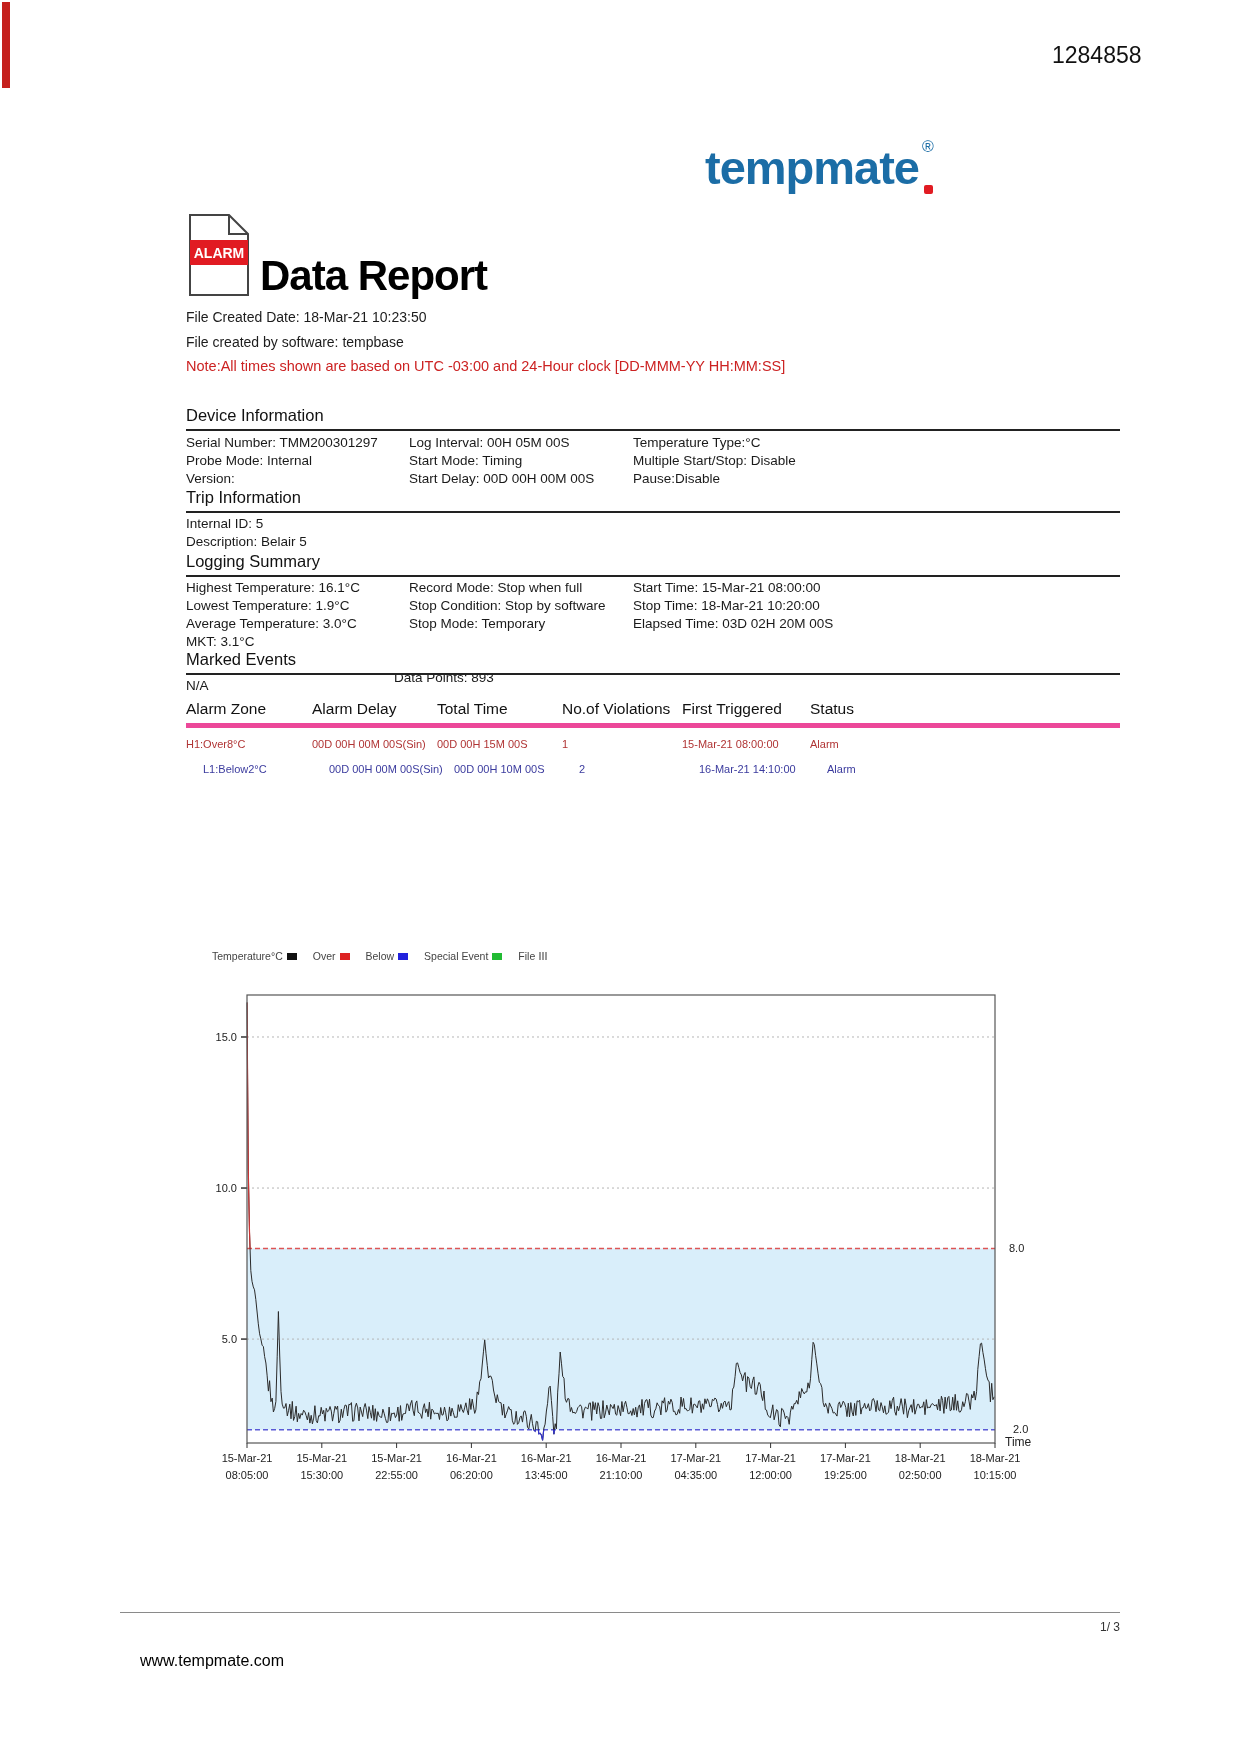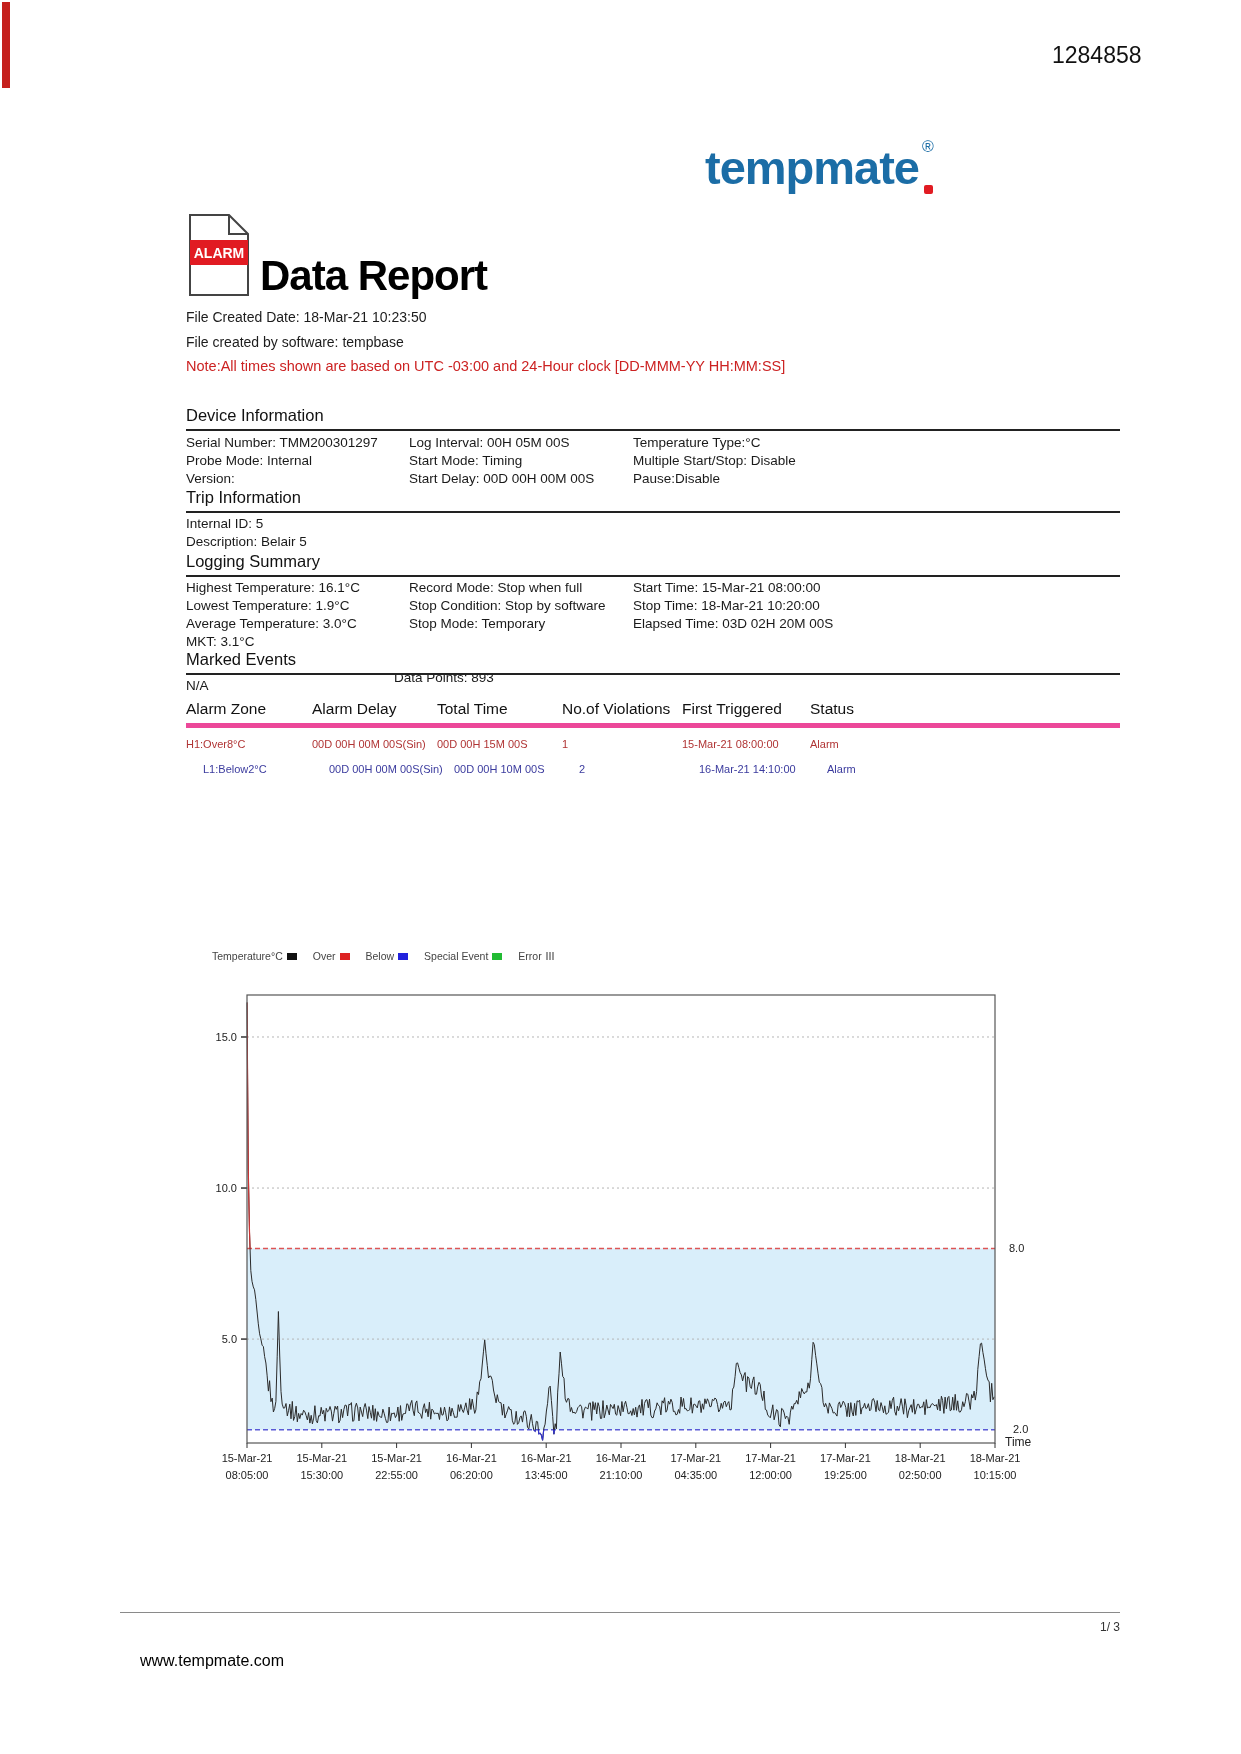--- a/index.html
+++ b/index.html
@@ -135,21 +135,21 @@
       </span><span class="item">
         <span>Over</span>
         <span class="sw" style="background: rgb(221, 34, 34);"></span>
       </span><span class="item">
         <span>Below</span>
         <span class="sw" style="background: rgb(34, 34, 221);"></span>
       </span><span class="item">
         <span>Special Event</span>
         <span class="sw" style="background: rgb(34, 187, 51);"></span>
       </span><span class="item">
-        <span>Error</span>
+        <span>File</span>
         <span class="hatch">
           <i style="background: rgb(154, 154, 154);"></i>
           <i style="background: rgb(154, 154, 154);"></i>
           <i style="background: rgb(154, 154, 154);"></i>
         </span>
       </span></div>
   <svg class="chart-svg" id="temp-chart" width="930" height="515" viewBox="0 0 930 515">
       <defs>
         <clipPath id="clipOver">
           <rect x="97" y="0" width="748" height="263.45380984490896"></rect>

